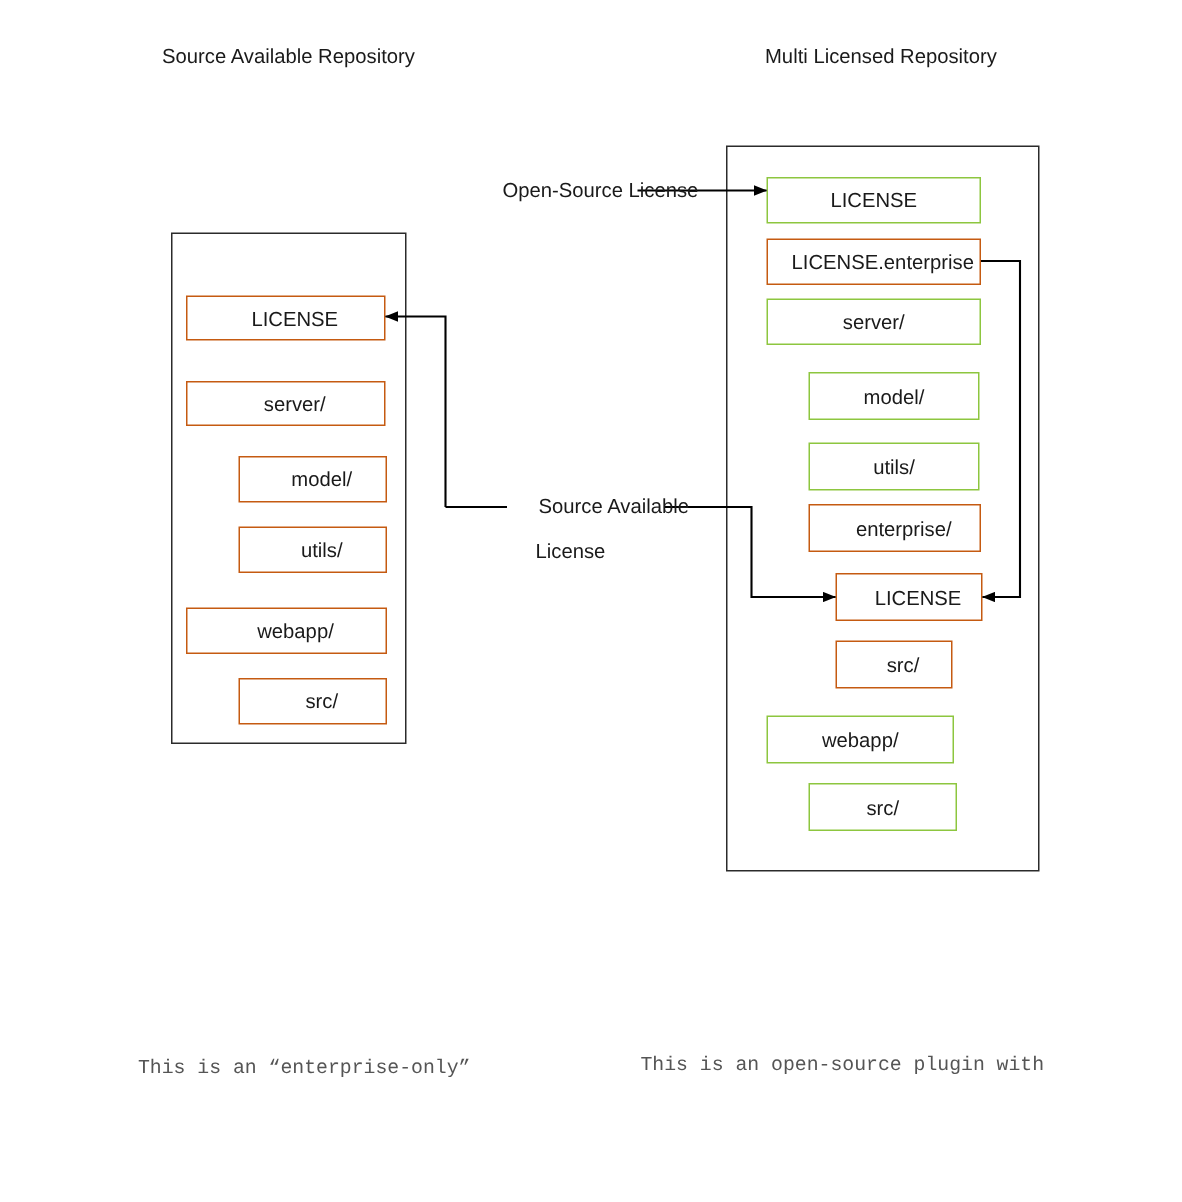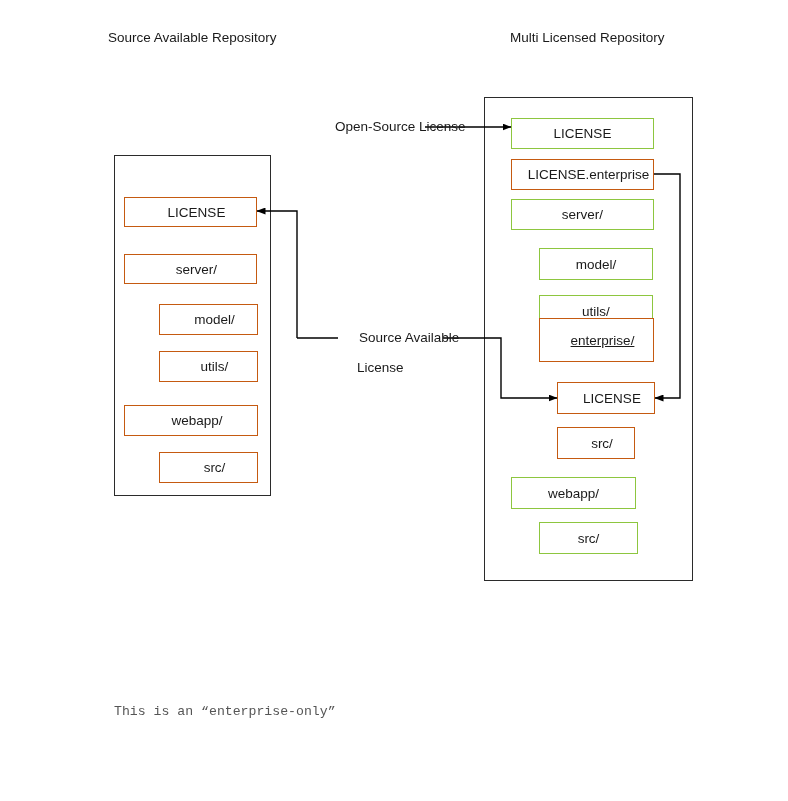--- a/index.html
+++ b/index.html
@@ -66,21 +66,20 @@
   }
   .caption {
     position: absolute;
     font-family: "Liberation Mono", monospace;
     font-size: 13.2px;
     color: #555555;
     white-space: pre;
   }
   .caption .ln {
     display: block;
-    margin-left: 22px;
   }
 </style>
 </head>
 <body>
 
 <div id="canvas">
 
   <div class="repo-title" style="left:108px; top:30px;">Source Available Repository</div>
 
   <div class="repo-title" style="left:510px; top:30px;text-align:center;">Multi Licensed Repository</div>
@@ -126,21 +125,21 @@
   </div>
 
   <div class="node green" style="left:539px; top:248px; width:114px; height:32px;">
     <span>model/</span>
   </div>
 
   <div class="node green" style="left:539px; top:295px; width:114px; height:32px;">
     <span>utils/</span>
   </div>
 
-  <div class="node orange" style="left:539px; top:318px; width:115px; height:44px;text-decoration:underline;">
+  <div class="node orange" style="left:539px; top:336px; width:115px; height:32px;">
     <span>enterprise/</span>
   </div>
 
   <div class="node orange" style="left:557px; top:382px; width:98px; height:32px;">
     <span>LICENSE</span>
   </div>
 
   <div class="node orange" style="left:557px; top:427px; width:78px; height:32px;">
     <span>src/</span>
   </div>
@@ -175,18 +174,19 @@
   <div class="edge-label" style="left:359px; top:330px;">Source Available</div>
 
   <div class="edge-label" style="left:357px; top:360px;">License</div>
 
   <div class="caption" style="left:92px; top:652px; line-height:24px;">
     <span class="ln">This is an “enterprise-only”</span>
     
   </div>
 
   <div class="caption" style="left:427px; top:652px; line-height:23px;">
+    <span class="ln">This is an open-source plugin with</span>
     
     
     
   </div>
 
 </div>
 
 </body></html>

